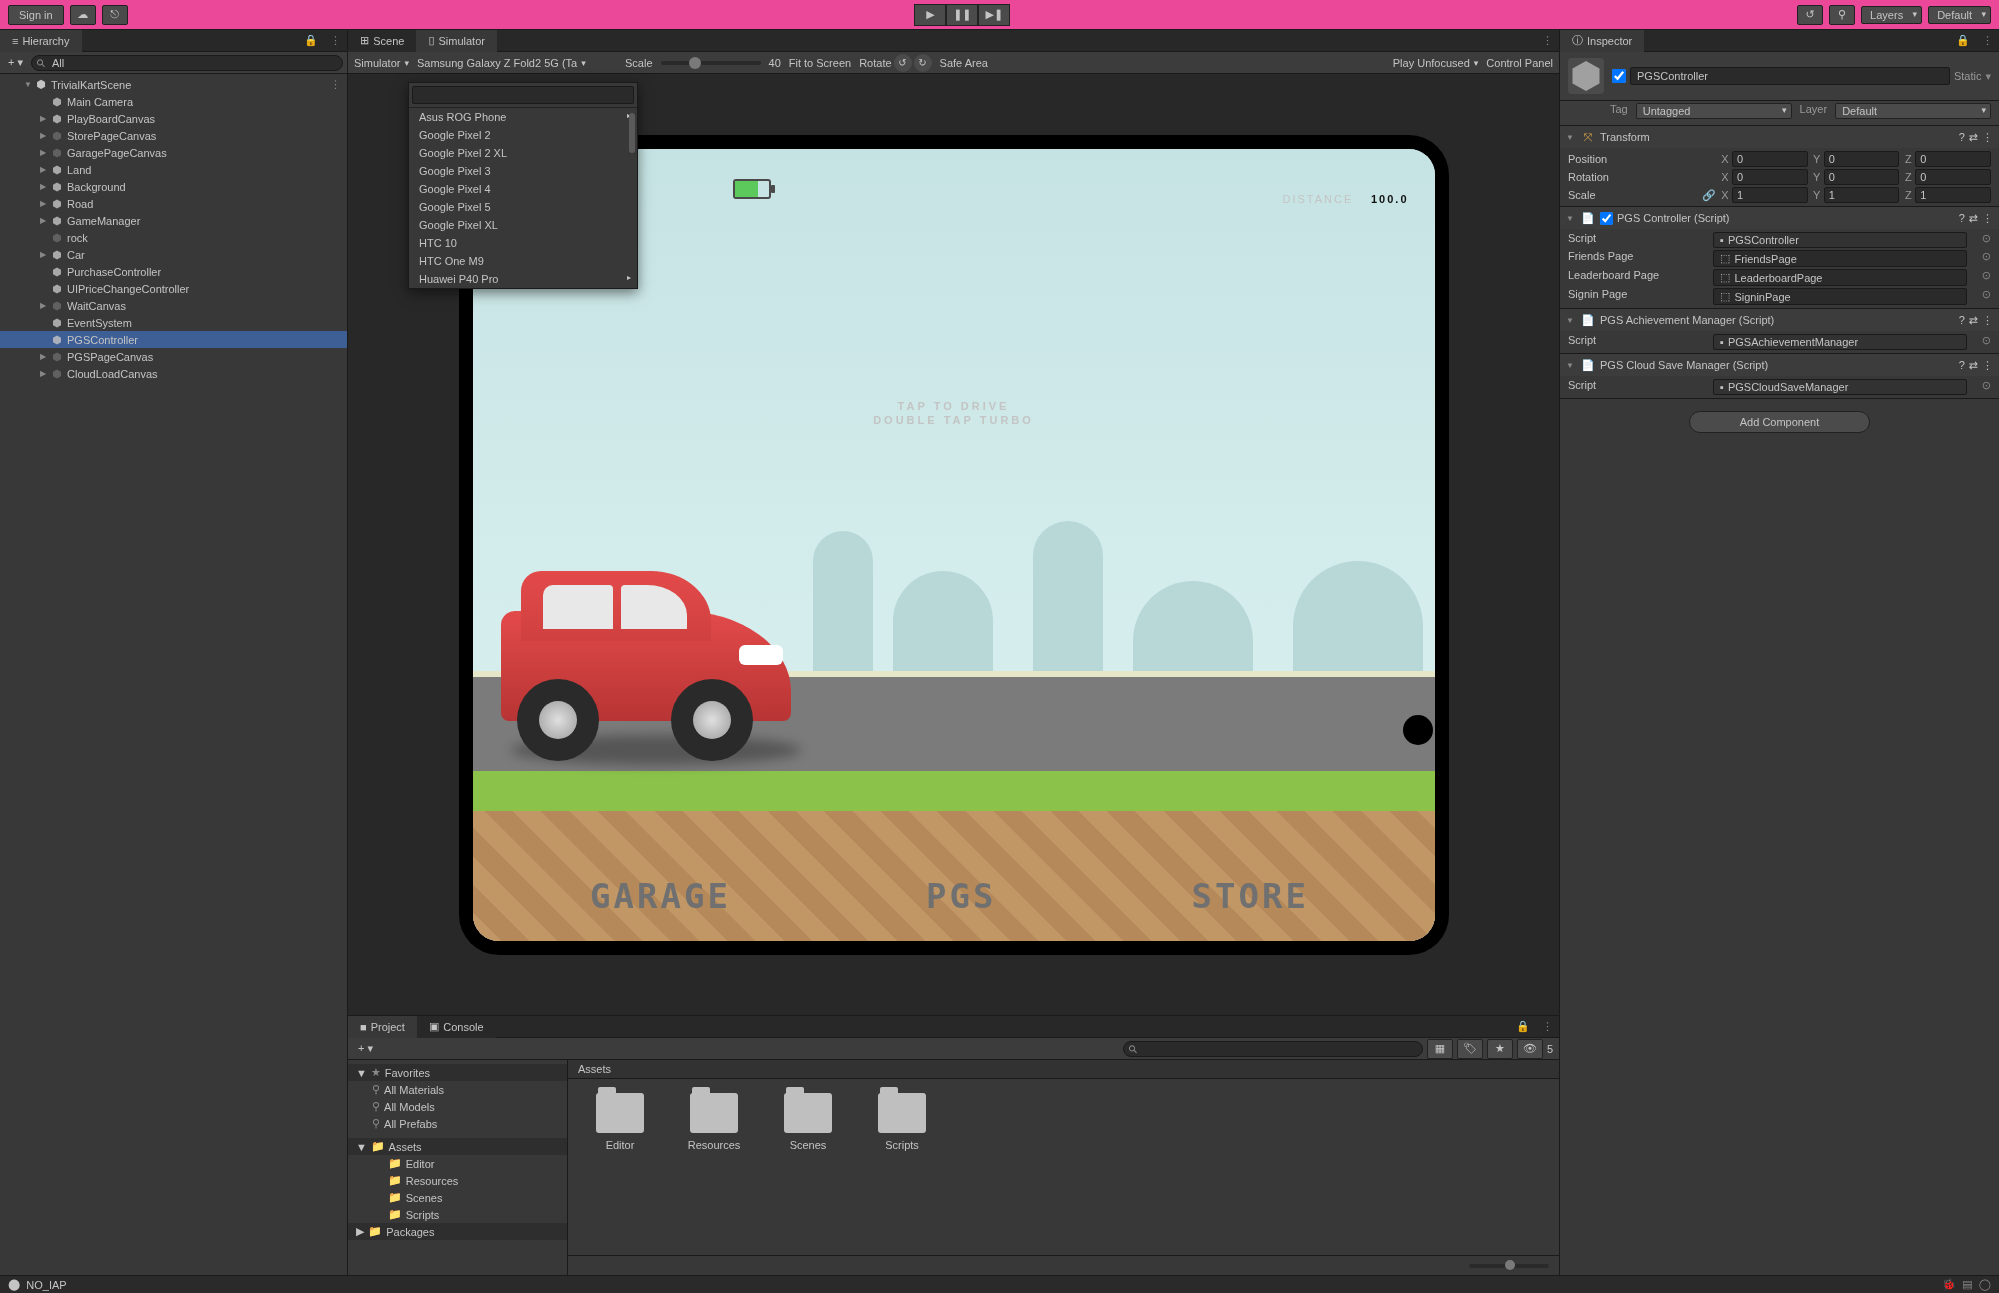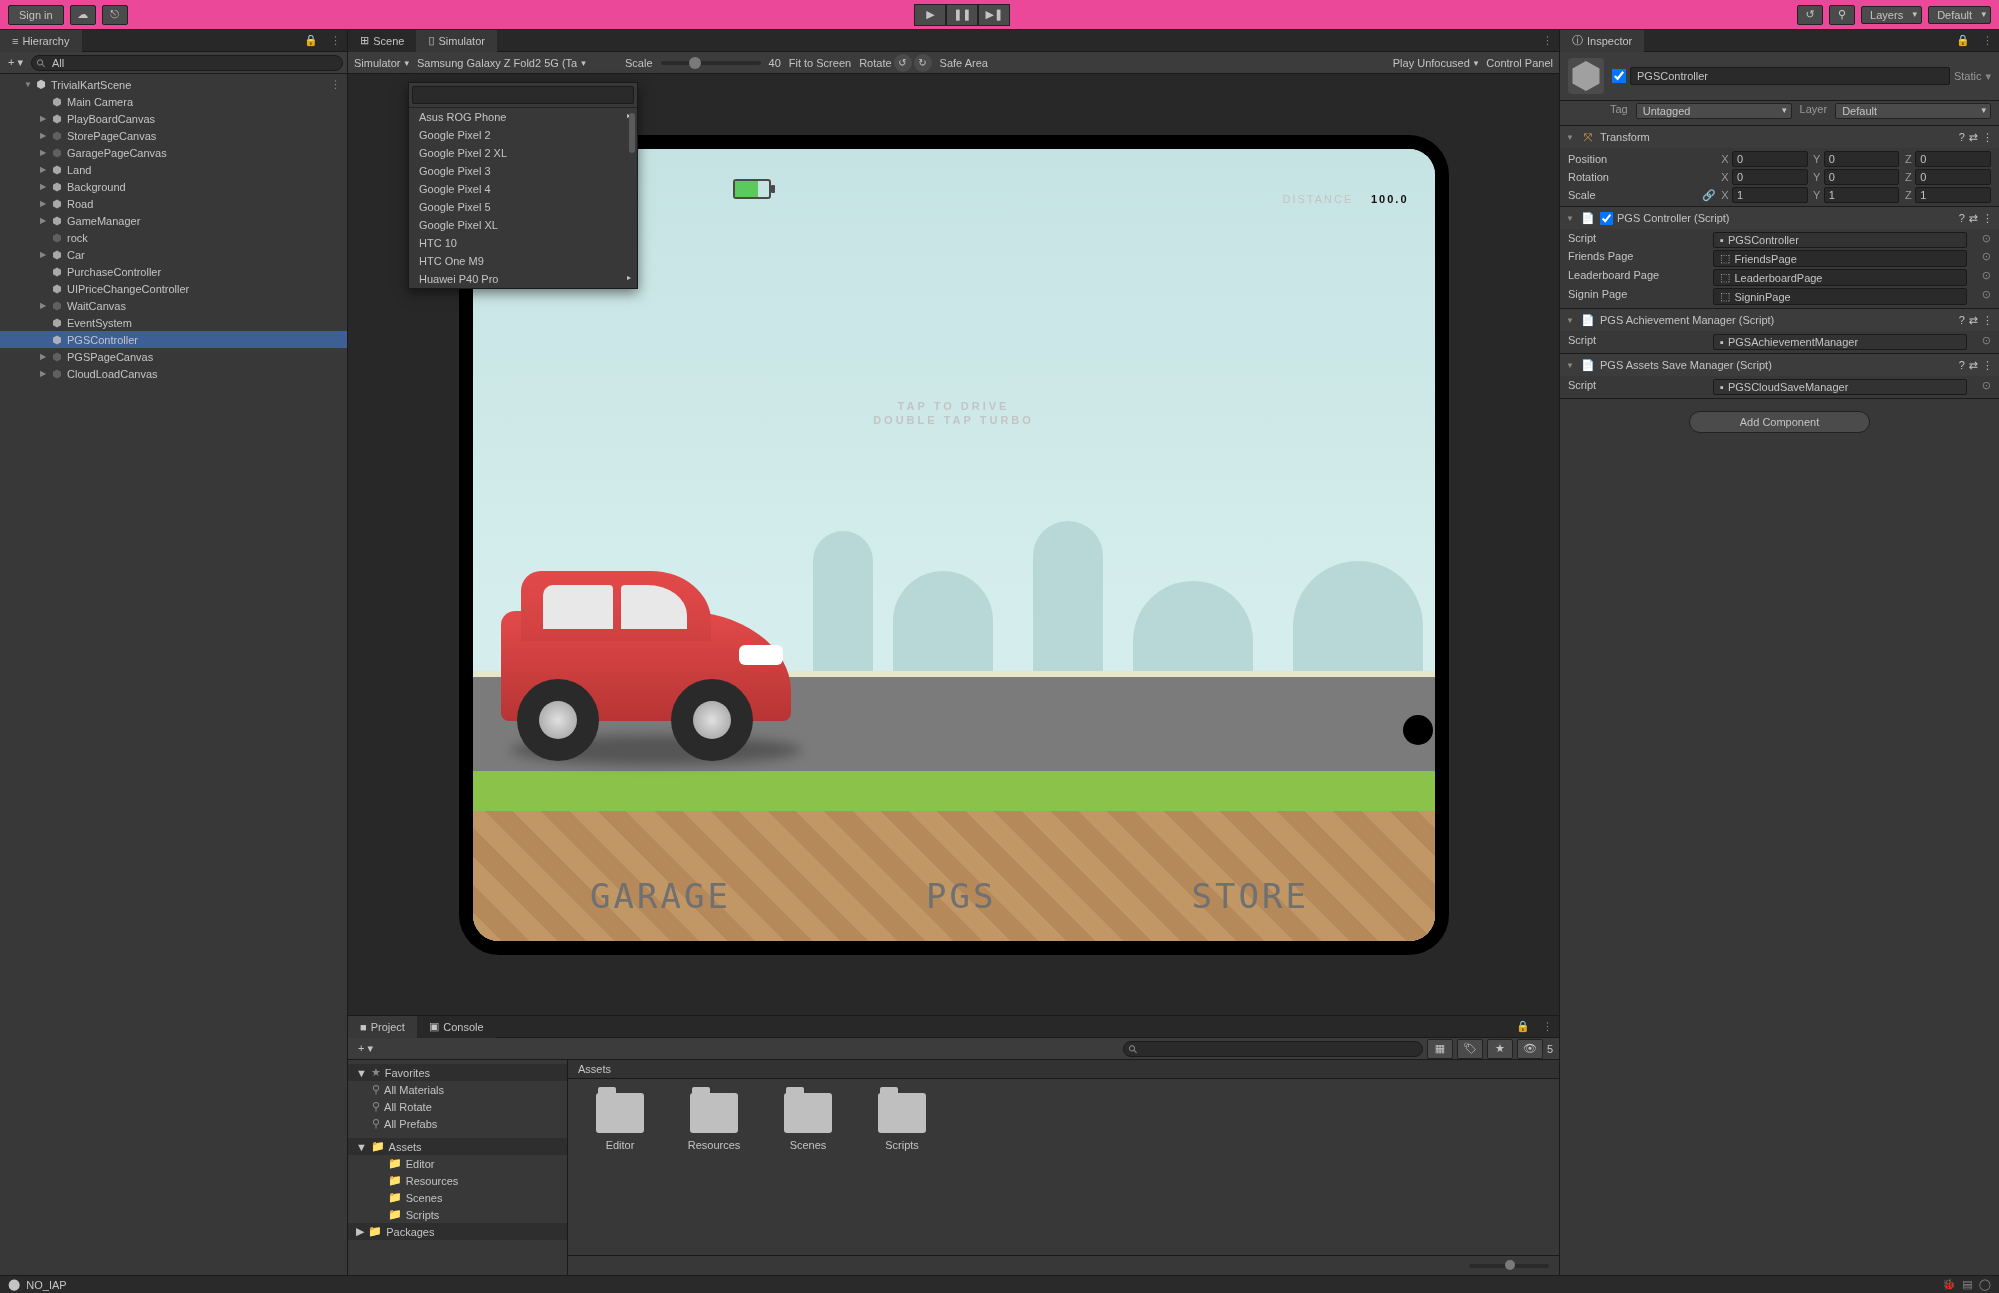--- a/index.html
+++ b/index.html
@@ -59,21 +59,21 @@
 .bg-shape { position: absolute; bottom: 0; background: #b8d8d8; border-radius: 40px 40px 0 0; }
 .game-distance { position: absolute; top: 30px; right: 26px; font-family: monospace; font-size: 26px; color: #4a4a4a; letter-spacing: 2px; }
 .game-distance .val { color: #111; font-weight: bold; }
 .game-battery { position: absolute; top: 30px; left: 260px; width: 38px; height: 20px; border: 2px solid #4a4a4a; border-radius: 3px; }
 .game-battery::after { content: ""; position: absolute; right: -6px; top: 4px; width: 4px; height: 8px; background: #4a4a4a; border-radius: 1px; }
 .game-battery .fill { background: #5bc95b; height: 100%; width: 70%; }
 .game-text { position: absolute; top: 250px; left: 0; right: 0; text-align: center; font-family: monospace; font-size: 40px; font-weight: bold; color: #333; letter-spacing: 3px; line-height: 1.3; }
 .game-road { position: absolute; bottom: 160px; left: 0; right: 0; height: 110px; background: #7b7b7b; border-top: 6px solid #e6e6c9; border-bottom: 6px solid #e6e6c9; }
 .game-grass { position: absolute; bottom: 120px; left: 0; right: 0; height: 50px; background: #8bc34a; }
 .game-dirt { position: absolute; bottom: 0; left: 0; right: 0; height: 130px; background: #b5895a; background-image: repeating-linear-gradient(45deg, #c19766 0 20px, #b5895a 20px 40px); }
-.game-btns { position: absolute; bottom: 25px; left: 0; right: 8px; display: flex; justify-content: space-around; padding: 0 20px; }
+.game-btns { position: absolute; bottom: 25px; left: 0; right: 8px; display: flex; justify-content: space-around; padding: 0 20px; font-weight: bold; }
 .game-btn { font-family: monospace; font-size: 34px; color: #707070; letter-spacing: 3px; }
 .game-car { position: absolute; bottom: 180px; left: 8px; width: 340px; height: 200px; }
 .car-body { position: absolute; bottom: 40px; left: 20px; width: 290px; height: 110px; background: linear-gradient(#e34a4a, #b83434); border-radius: 14px 110px 8px 8px / 14px 80px 8px 8px; }
 .car-top { position: absolute; bottom: 120px; left: 40px; width: 190px; height: 70px; background: linear-gradient(#e34a4a, #d04040); border-radius: 20px 60px 0 0 / 20px 50px 0 0; }
 .car-win1 { position: absolute; bottom: 132px; left: 62px; width: 70px; height: 44px; background: #e8e8e8; border-radius: 10px 4px 0 0; }
 .car-win2 { position: absolute; bottom: 132px; left: 140px; width: 66px; height: 44px; background: #e8e8e8; border-radius: 4px 40px 0 0 / 4px 30px 0 0; }
 .car-light { position: absolute; bottom: 96px; left: 258px; width: 44px; height: 20px; background: #fff; border-radius: 6px; }
 .wheel { position: absolute; bottom: 0; width: 82px; height: 82px; background: #2a2a2a; border-radius: 50%; display: flex; align-items: center; justify-content: center; }
 .wheel::after { content: ""; width: 38px; height: 38px; background: radial-gradient(#e0e0e0, #9a9a9a); border-radius: 50%; }
 .wheel.w1 { left: 36px; } .wheel.w2 { left: 190px; }
@@ -473,21 +473,21 @@
               <span class="fav-ico">★</span>
               <span>Favorites</span>
             </div>
           <div id="fav-items">
               <div class="item">
                 <span style="color:#888">⚲</span>
                 <span>All Materials</span>
               </div>
               <div class="item">
                 <span style="color:#888">⚲</span>
-                <span>All Rotate</span>
+                <span>All Models</span>
               </div>
               <div class="item">
                 <span style="color:#888">⚲</span>
                 <span>All Prefabs</span>
               </div>
             </div>
           <div class="hdr" style="margin-top:6px">
               <span>▼</span>
               <span>📁</span>
               <span>Assets</span>
@@ -707,21 +707,21 @@
             </span>
             <span class="target">⊙</span>
           </div>
       </div>
     </div>
 
     <div class="comp">
       <div class="comp-hdr">
         <span class="arrow">▼</span>
         <span class="cicon">📄</span>
-        <span class="ctitle">PGS Assets Save Manager (Script)</span>
+        <span class="ctitle">PGS Cloud Save Manager (Script)</span>
         <span class="cactions">
             <span>?</span>
             <span>⇄</span>
             <span>⋮</span>
           </span>
       </div>
       <div class="comp-body">
         <div class="prop-row">
             <span class="plbl">Script</span>
             <span class="pval ro">

